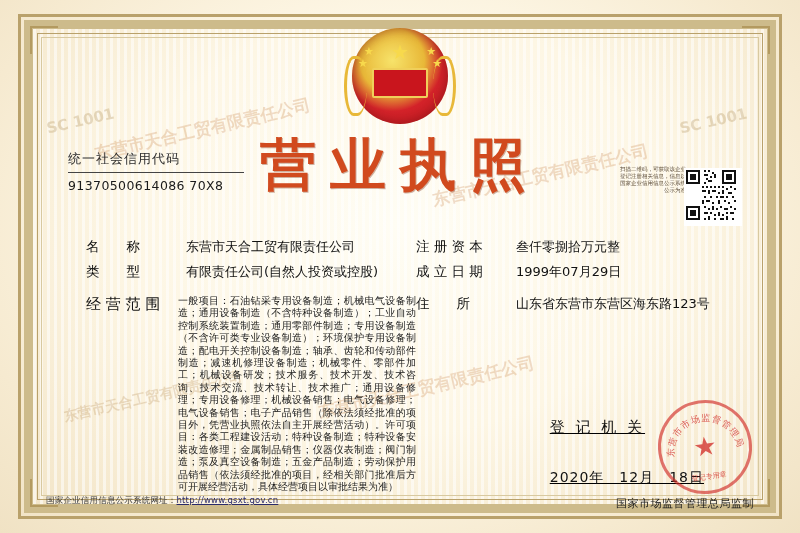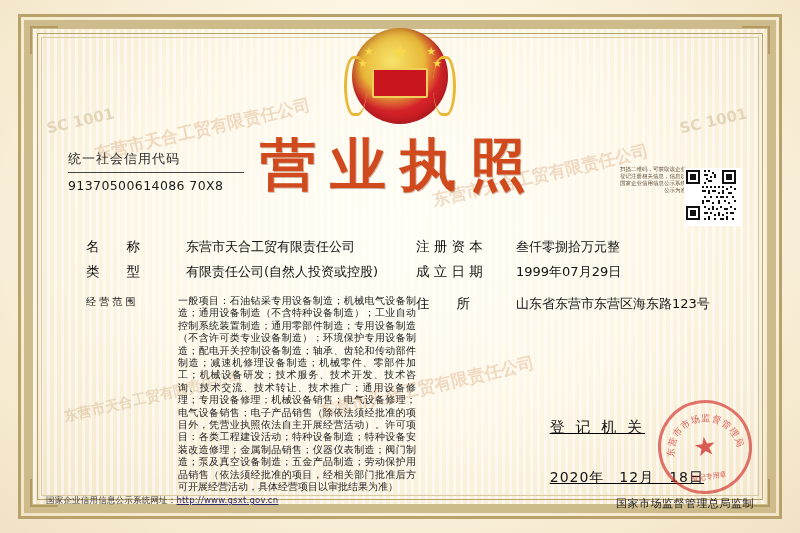--- a/index.html
+++ b/index.html
@@ -122,21 +122,21 @@
   .col-r{flex:1;display:flex;align-items:flex-start;}
   .lab{
     width:92px;flex:none;font-size:13.5px;color:#111;
     display:flex;justify-content:space-between;letter-spacing:0;
     font-weight:normal;
   }
   .val{font-size:13px;color:#111;padding-left:8px;}
 
   
   .scope-row{display:flex;margin-top:2px;}
-  .scope-lab{width:92px;flex:none;font-size:10px;color:#111;display:flex;justify-content:space-between;}
+  .scope-lab{width:92px;flex:none;font-size:15px;color:#111;display:flex;justify-content:space-between;}
   .scope-text{
     width:268px;font-size:10px;line-height:12.4px;color:#1b1b1b;
     text-align:justify;
   }
 
   
   .reg{position:absolute;right:96px;top:418px;text-align:left;text-decoration:underline;}
   .reg-title{font-size:15px;letter-spacing:3px;color:#111;}
   .reg-date{margin-top:32px;font-size:14px;color:#111;letter-spacing:1px;}
 

